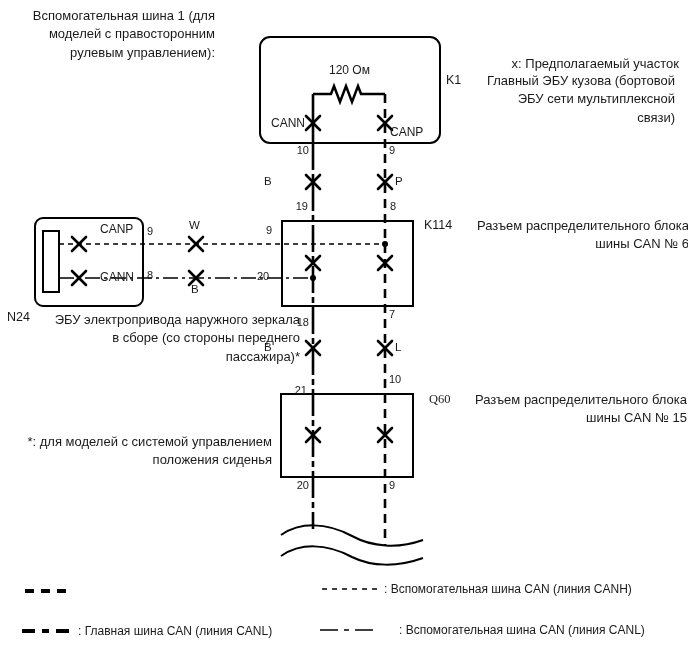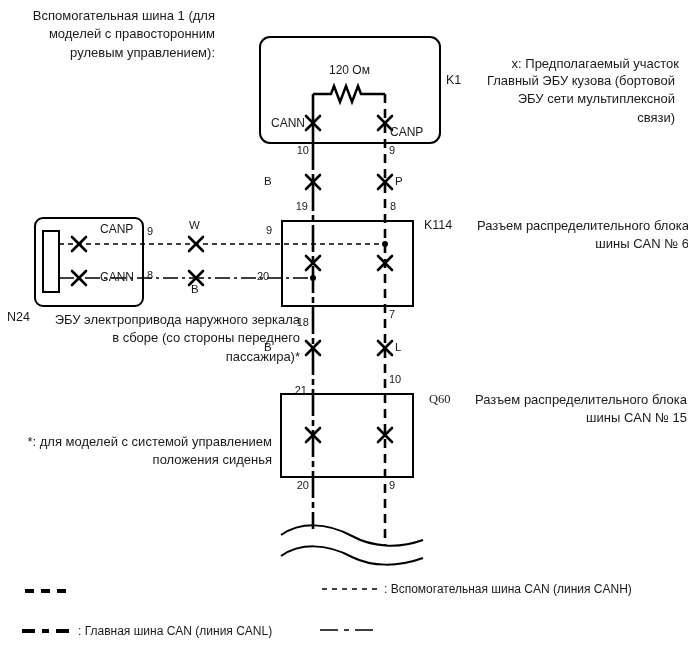--- a/index.html
+++ b/index.html
@@ -111,14 +111,15 @@
   <div class="txt pin" style="left:147px;top:269px;">8</div>
   <div class="txt wirecolor" style="left:189px;top:219px;">W</div>
   <div class="txt wirecolor" style="left:191px;top:283px;">B</div>
   <div class="txt compid" style="left:7px;top:309px;">N24</div>
   <div class="txt para" style="left:45px;top:311px;width:255px;">ЭБУ электропривода наружного зеркала в сборе (со стороны переднего пассажира)*</div>
 
   <div class="txt para" style="left:24px;top:433px;width:248px;">*: для моделей с системой управлением положения сиденья</div>
 
   <div class="txt legend-label" style="left:78px;top:624px;">: Главная шина CAN (линия CANL)</div>
   <div class="txt legend-label" style="left:384px;top:582px;">: Вспомогательная шина CAN (линия CANH)</div>
+  <div class="txt legend-label" style="left:399px;top:623px;">: Вспомогательная шина CAN (линия CANL)</div>
 
 </div>
 
 </body></html>

